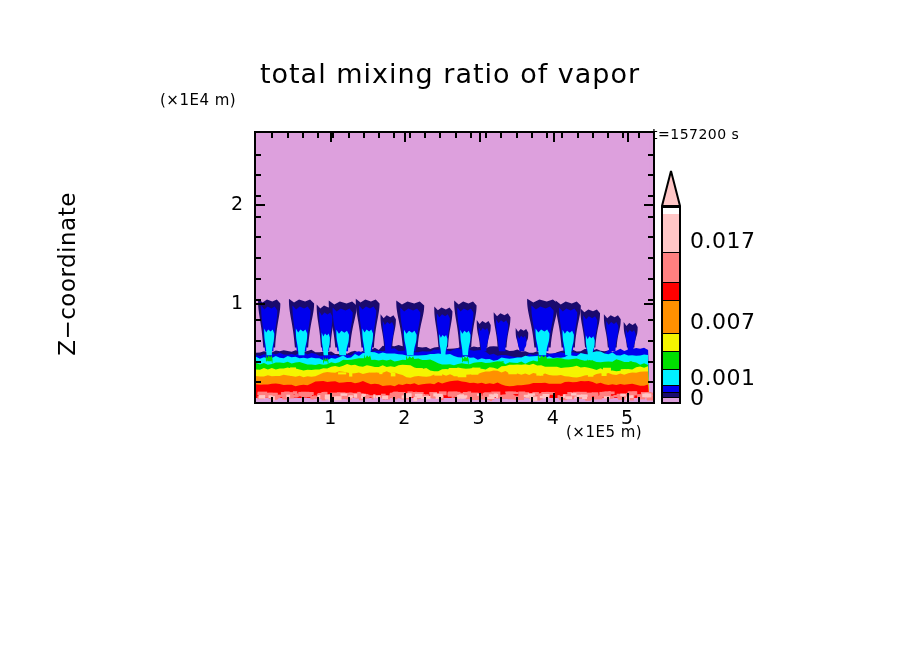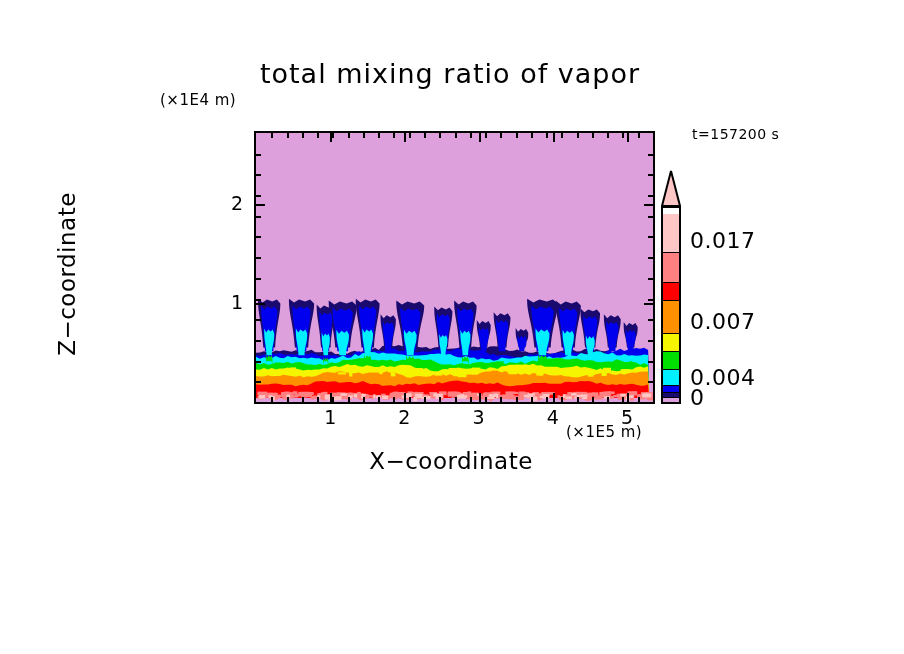--- a/index.html
+++ b/index.html
@@ -12,21 +12,21 @@
   .txt{position:absolute;white-space:nowrap;color:#000;}
 
   #title{
     left:0;top:58px;width:904px;text-align:center;
     font-size:27px;letter-spacing:1px;
   }
   #title-inner{display:inline-block;transform:translateX(-2px);}
 
   #ylabel-unit{left:160px;top:91px;font-size:15px;letter-spacing:0.5px;}
   #xlabel-unit{left:566px;top:423px;font-size:15px;letter-spacing:0.5px;}
-  #time-label{left:692px;top:126px;font-size:14px;letter-spacing:0.5px;}
+  #time-label{left:652px;top:126px;font-size:14px;letter-spacing:0.5px;}
 
   #xlabel{
     left:0;top:448px;width:904px;text-align:center;font-size:23px;letter-spacing:0.5px;
   }
   #xlabel-inner{display:inline-block;transform:translateX(-1px);}
 
   #ylabel{
     position:absolute;left:-63px;top:261px;width:260px;text-align:center;
     font-size:23px;letter-spacing:0.5px;
     transform:rotate(-90deg);transform-origin:center center;
@@ -567,21 +567,20 @@
       <div class="xtlab" style="left: 540.822px;">4</div>
       <div class="xtlab" style="left: 615.028px;">5</div>
     </div>
 
   <div id="ytlabs">
       <div class="ytlab" style="top: 291.103px;">1</div>
       <div class="ytlab" style="top: 192.206px;">2</div>
     </div>
 
   <div class="txt" id="xlabel-unit">(×1E5 m)</div>
-  <div class="txt" id="xlabel"><span id="xlabel-inner">X−coordinate</span></div>
   <div class="txt" id="ylabel">Z−coordinate</div>
 
   <svg id="cbar-arrow" viewBox="0 0 20 37">
     <polygon id="cbar-arrow-poly" points="10,1 19,36 1,36" fill="#ffc6c6" stroke="#000" stroke-width="2"></polygon>
   </svg>
   <div id="cbar">
       <div class="cband" style="background: rgb(221, 160, 221); height: 5px; bottom: 0px;"></div>
       <div class="cdiv" style="bottom: 4px;"></div>
       <div class="cband" style="background: rgb(26, 10, 110); height: 5px; bottom: 5px;"></div>
       <div class="cdiv" style="bottom: 9px;"></div>
@@ -597,17 +596,17 @@
       <div class="cdiv" style="bottom: 101px;"></div>
       <div class="cband" style="background: rgb(255, 0, 0); height: 18px; bottom: 102px;"></div>
       <div class="cdiv" style="bottom: 119px;"></div>
       <div class="cband" style="background: rgb(255, 128, 128); height: 30px; bottom: 120px;"></div>
       <div class="cdiv" style="bottom: 149px;"></div>
       <div class="cband" style="background: rgb(255, 198, 198); height: 38px; bottom: 150px;"></div>
     </div>
   <div id="cblabs">
       <div class="cblab" style="top: 228px;">0.017</div>
       <div class="cblab" style="top: 309px;">0.007</div>
-      <div class="cblab" style="top: 365px;">0.004</div>
+      <div class="cblab" style="top: 365px;">0.001</div>
       <div class="cblab" style="top: 385px;">0</div>
     </div>
 
 </div>
 
 </body></html>

